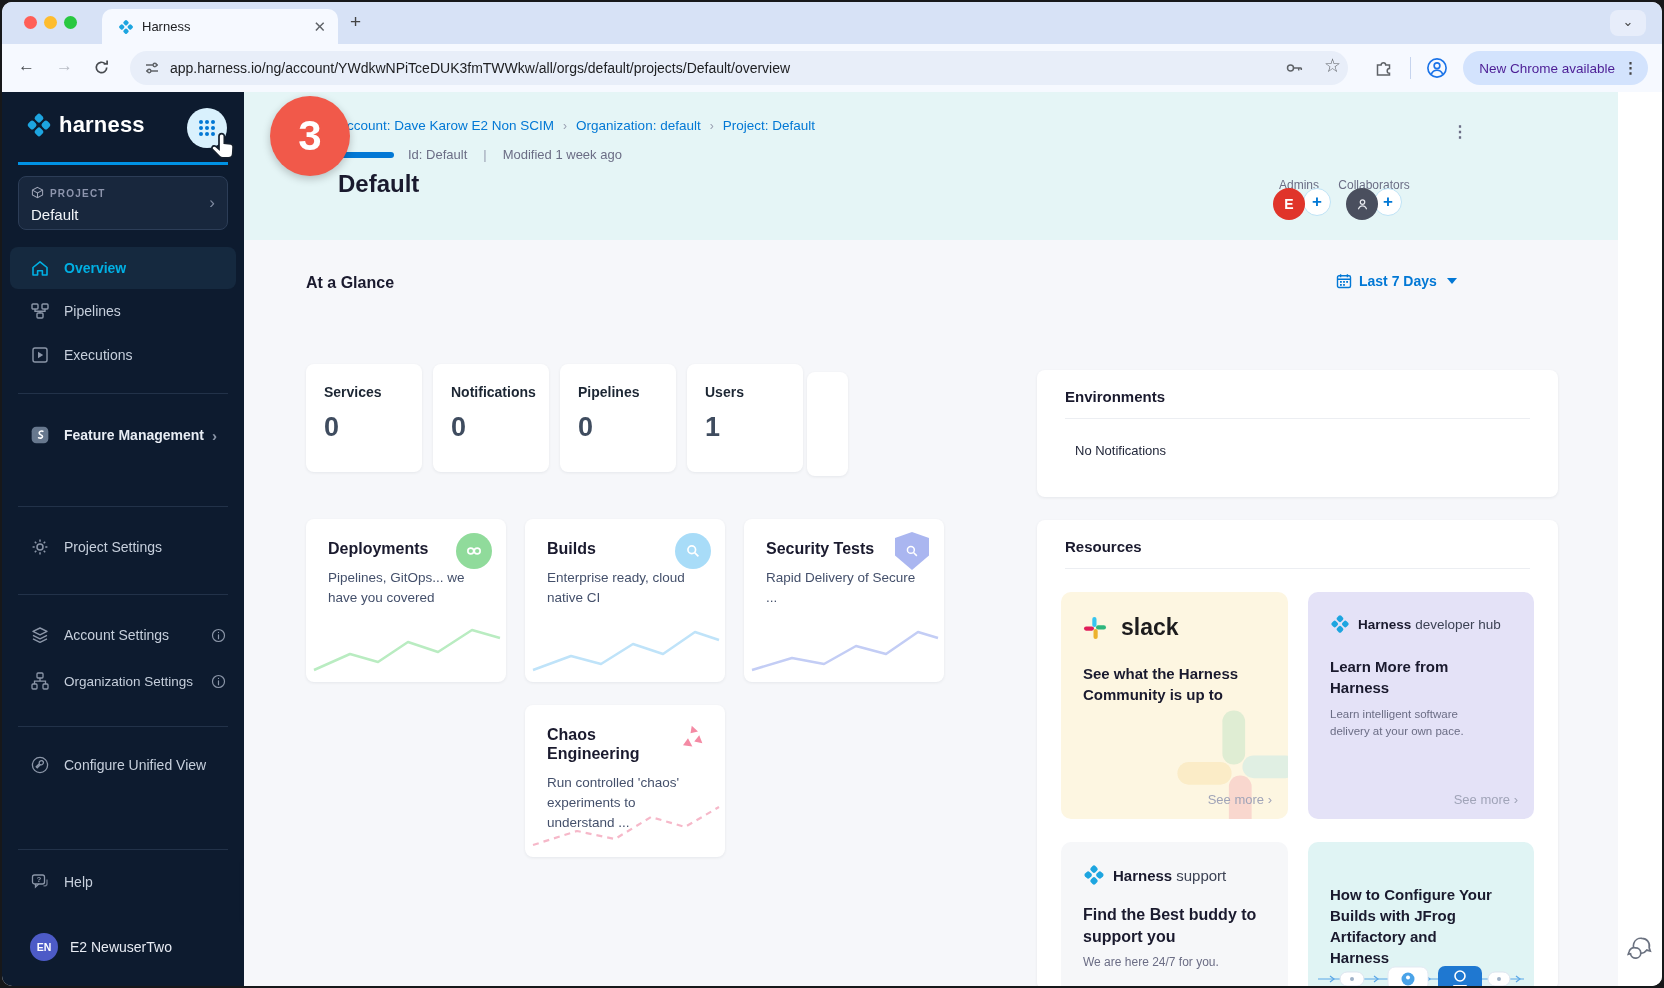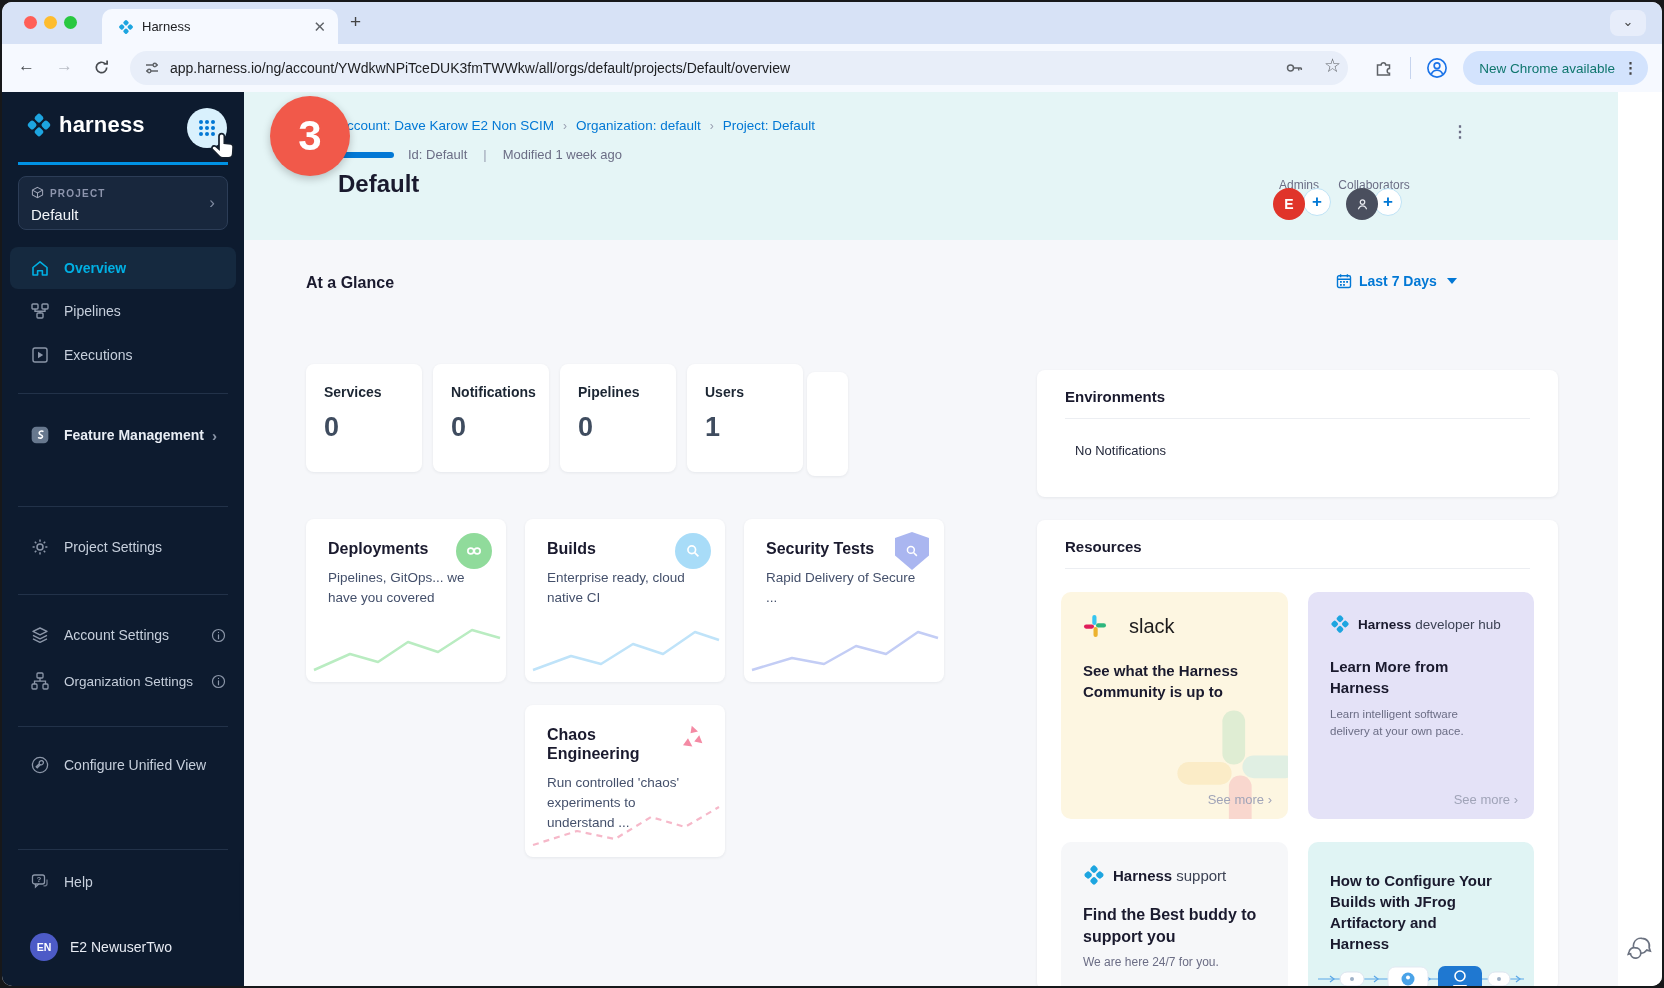--- a/index.html
+++ b/index.html
@@ -15,21 +15,21 @@
   .tab-close { color:#5f6368; font-size:15px; }
   .newtab { position:absolute; left:348px; top:9px; font-size:19px; color:#444; }
   .tabchev { position:absolute; right:16px; top:8px; width:36px; height:26px; background:#e7edfa; border-radius:8px; text-align:center; line-height:24px; color:#444; font-size:13px; }
   .toolbar { position:absolute; left:0; top:42px; right:0; height:48px; background:#f6f9ff; }
   .nav-ic { position:absolute; top:12px; font-size:17px; color:#474b50; }
   .omnibox { position:absolute; left:128px; top:7px; width:1218px; height:34px; background:#e8eef9; border-radius:17px; display:flex; align-items:center; padding:0 14px; }
   .url { font-size:14px; color:#202124; margin-left:10px; white-space:nowrap; }
   .bar-ic { position:absolute; top:14px; }
   .sep { position:absolute; top:13px; width:1px; height:22px; background:#c6d4ee; }
   .updatepill { position:absolute; right:14px; top:7px; height:34px; background:#d3e3fd; border-radius:17px; display:flex; align-items:center; padding:0 10px 0 16px; }
-  .updatepill span.txt { font-size:13.5px; color:#0f766e; }
+  .updatepill span.txt { font-size:13.5px; color:#4c1d95; }
   .kebab { color:#444; font-size:15px; font-weight:700; letter-spacing:0; margin-left:8px; }
 
   
   .app { position:absolute; left:0; top:90px; right:0; bottom:0; }
   .sidebar { position:absolute; left:0; top:0; width:242px; bottom:0; background:#0d1b2f; }
   .logo-row { position:absolute; left:24px; top:20px; display:flex; align-items:center; }
   .logo-word { color:#fff; font-size:22px; font-weight:700; margin-left:7px; letter-spacing:.2px; }
   .apps-btn { position:absolute; left:185px; top:16px; width:40px; height:40px; border-radius:50%; background:#d9f1fd; display:flex; align-items:center; justify-content:center; }
   .cursor { position:absolute; left:205px; top:40px; width:32px; height:32px; }
   .blue-line { position:absolute; left:16px; top:70px; width:210px; height:3px; background:#0092e4; }
@@ -435,21 +435,21 @@
         <div class="pdiv"></div>
 
         <div class="scard" style="left:24px;top:72px;width:227px;height:227px;background:#fdf6e1">
           <div class="brand">
             <svg width="24" height="24" viewBox="0 0 24 24">
                   <rect x="9.3" y="1" width="4.2" height="10" rx="2.1" fill="#36c5f0"></rect>
                   <rect x="13" y="9.3" width="10" height="4.2" rx="2.1" fill="#2eb67d"></rect>
                   <rect x="10.5" y="13" width="4.2" height="10" rx="2.1" fill="#ecb22e"></rect>
                   <rect x="1" y="10.5" width="10" height="4.2" rx="2.1" fill="#e01e5a"></rect>
                 </svg>
-            <span style="font-size:20px;font-weight:400;color:#1d1c1d;margin-left:22px">slack</span>
+            <span style="font-size:23px;font-weight:700;color:#1d1c1d;margin-left:14px">slack</span>
           </div>
           <div class="hl" style="width:170px">See what the Harness Community is up to</div>
           <svg class="wm" viewBox="0 0 24 24">
                 <rect x="9.3" y="1" width="4.2" height="10" rx="2.1" fill="#2eb67d"></rect>
                 <rect x="13" y="9.3" width="10" height="4.2" rx="2.1" fill="#36c5f0"></rect>
                 <rect x="10.5" y="13" width="4.2" height="10" rx="2.1" fill="#e01e5a"></rect>
                 <rect x="1" y="10.5" width="10" height="4.2" rx="2.1" fill="#ecb22e"></rect>
               </svg>
           <span class="seemore">See more ›</span>
         </div>
@@ -483,21 +483,21 @@
                   </g>
                 </svg>
             <span class="bb" style="font-size:15px">Harness</span>
             <span class="br" style="font-size:15px">support</span>
           </div>
           <div class="hl" style="width:175px;font-size:16px;margin-top:18px">Find the Best buddy to support you</div>
           <div class="sub" style="font-size:12px;margin-top:5px">We are here 24/7 for you.</div>
         </div>
 
         <div class="scard" style="left:271px;top:322px;width:226px;height:160px;background:#e0f4f4">
-          <div class="hl" style="width:170px;font-size:15px;margin-top:6px">How to Configure Your Builds with JFrog Artifactory and Harness</div>
+          <div class="hl" style="width:170px;font-size:15px;margin-top:20px">How to Configure Your Builds with JFrog Artifactory and Harness</div>
           <svg style="position:absolute;left:10px;bottom:6px" width="206" height="34" viewBox="0 0 206 34">
             <path d="M0 17h206" stroke="#5aa7e8" stroke-width="1.2"></path>
             <path d="M12 14l4 3-4 3M56 14l4 3-4 3M108 14l4 3-4 3M158 14l4 3-4 3M198 14l4 3-4 3" fill="none" stroke="#5aa7e8" stroke-width="1.2"></path>
             <rect x="22" y="10" width="24" height="14" rx="7" fill="#fff" stroke="#dde5ef"></rect>
                 <circle cx="34" cy="17" r="2" fill="#9fb2c8"></circle>
             <rect x="70" y="5" width="40" height="24" rx="7" fill="#fff" stroke="#e3e9f2"></rect>
                 <circle cx="90" cy="17" r="6.5" fill="#4aa3e8"></circle>
                 <circle cx="90" cy="15.5" r="2" fill="#fff"></circle>
             <rect x="120" y="4" width="44" height="26" rx="7" fill="#1f78d1"></rect>
                 <circle cx="142" cy="14" r="5" fill="none" stroke="#fff" stroke-width="1.6"></circle>

